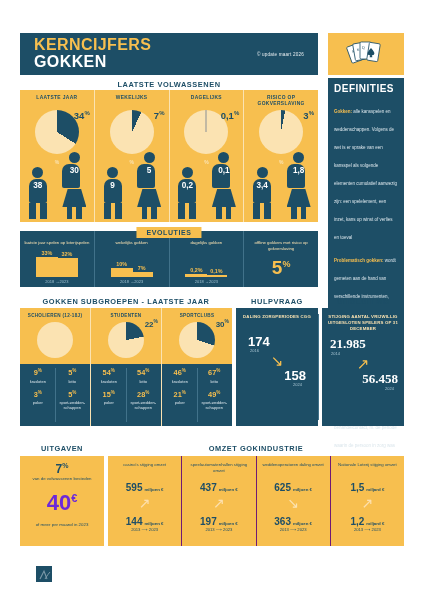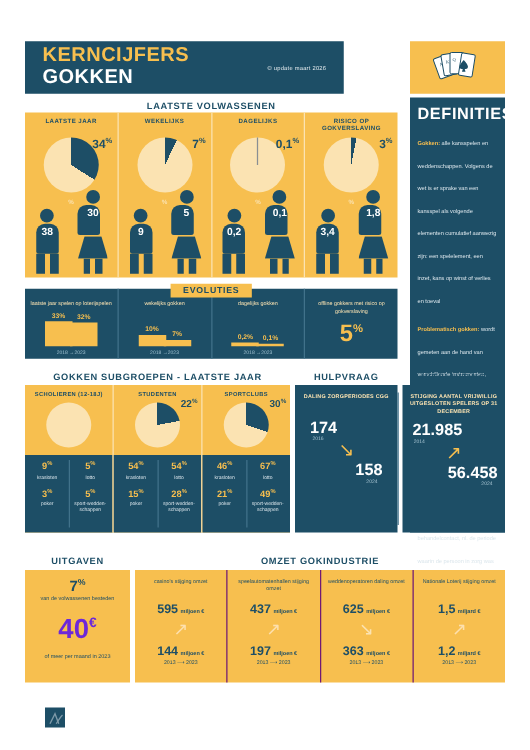--- a/index.html
+++ b/index.html
@@ -6,21 +6,21 @@
   html, body {
     width: 424px; height: 600px;
     background: #ffffff;
     font-family: "Liberation Sans", sans-serif;
     overflow: hidden;
   }
   .page { position: relative; width: 424px; height: 600px; background: #fff; }
 
   
   .header {
-    position: absolute; left: 20px; top: 33px; width: 255px; height: 42px;
+    position: absolute; left: 20px; top: 33px; width: 298px; height: 42px;
     background: #1d4e66; display: flex; align-items: center; padding: 0 14px;
   }
   .header-titles { flex: 1; }
   .h-line1 { color: #f7bf4f; font-size: 16px; font-weight: bold; letter-spacing: .4px; line-height: 1.05; }
   .h-line2 { color: #ffffff; font-size: 16px; font-weight: bold; letter-spacing: .4px; line-height: 1.05; }
   .h-update { color: #e8eef1; font-size: 4.6px; letter-spacing: .2px; }
 
   .cards-badge {
     position: absolute; left: 328px; top: 33px; width: 76px; height: 42px;
     background: #f7bf4f; display: flex; align-items: center; justify-content: center;
@@ -30,21 +30,21 @@
   .sec-title {
     position: absolute; color: #1d4e66; font-size: 7.4px; font-weight: bold;
     letter-spacing: .55px; text-align: center;
   }
 
   
   .defpanel {
     position: absolute; left: 328px; top: 78px; width: 76px; height: 348px;
     background: #1d4e66; padding: 5px 6px 6px 6px;
   }
-  .def-h { color: #ffffff; font-size: 13px; font-weight: bold; text-align: left; letter-spacing: .5px; margin-bottom: 5px; }
+  .def-h { color: #ffffff; font-size: 10px; font-weight: bold; text-align: left; letter-spacing: .5px; margin-bottom: 5px; }
   .def-block { margin-bottom: 5px; }
   .def-term { color: #f7bf4f; font-size: 4.5px; font-weight: bold; display: inline; }
   .def-body { color: #dbe6ec; font-size: 4.5px; line-height: 1.42; display: inline; }
 
   
   .adults {
     position: absolute; left: 20px; top: 90px; width: 298px; height: 132px;
     background: #f7bf4f; display: flex;
   }
   .adult-col { flex: 1; position: relative; padding-top: 5px; }
@@ -138,21 +138,21 @@
     background: #1d4e66; padding: 6px 4px;
   }
   .kpi-sub { color: #fbe3b2; font-size: 4.3px; text-align: center; line-height: 1.4; font-weight: bold; letter-spacing: .2px; }
   .kpi-big { color: #ffffff; font-size: 13px; font-weight: bold; text-align: center; }
   .kpi-yr { color: #a9c6d4; font-size: 4px; text-align: center; margin-top: -1px; }
   .kpi-arrow { text-align: center; color: #f7bf4f; font-size: 15px; line-height: 1; }
   .hv .kpi-big { text-align: left; padding-left: 8px; }
   .hv .kpi-yr { text-align: left; padding-left: 10px; }
   .hv .kpi-big2 { text-align: right; padding-right: 8px; }
   .hv .kpi-yr2 { text-align: right; padding-right: 12px; }
-  .uit .kpi-big { text-align: left; padding-left: 4px; }
+  .uit .kpi-big { text-align: left; padding-left: 4px; font-family: Liberation Serif, serif; }
   .uit .kpi-yr { text-align: left; padding-left: 5px; }
   .uit .kpi-big2 { text-align: right; padding-right: 2px; }
   .uit .kpi-yr2 { text-align: right; padding-right: 6px; }
   .divider-v { position: absolute; left: 318px; top: 314px; width: 1px; height: 106px; background: #41728a; }
 
   
   .uitg {
     position: absolute; left: 20px; top: 456px; width: 84px; height: 90px;
     background: #f7bf4f; padding: 6px 5px; text-align: center;
   }

